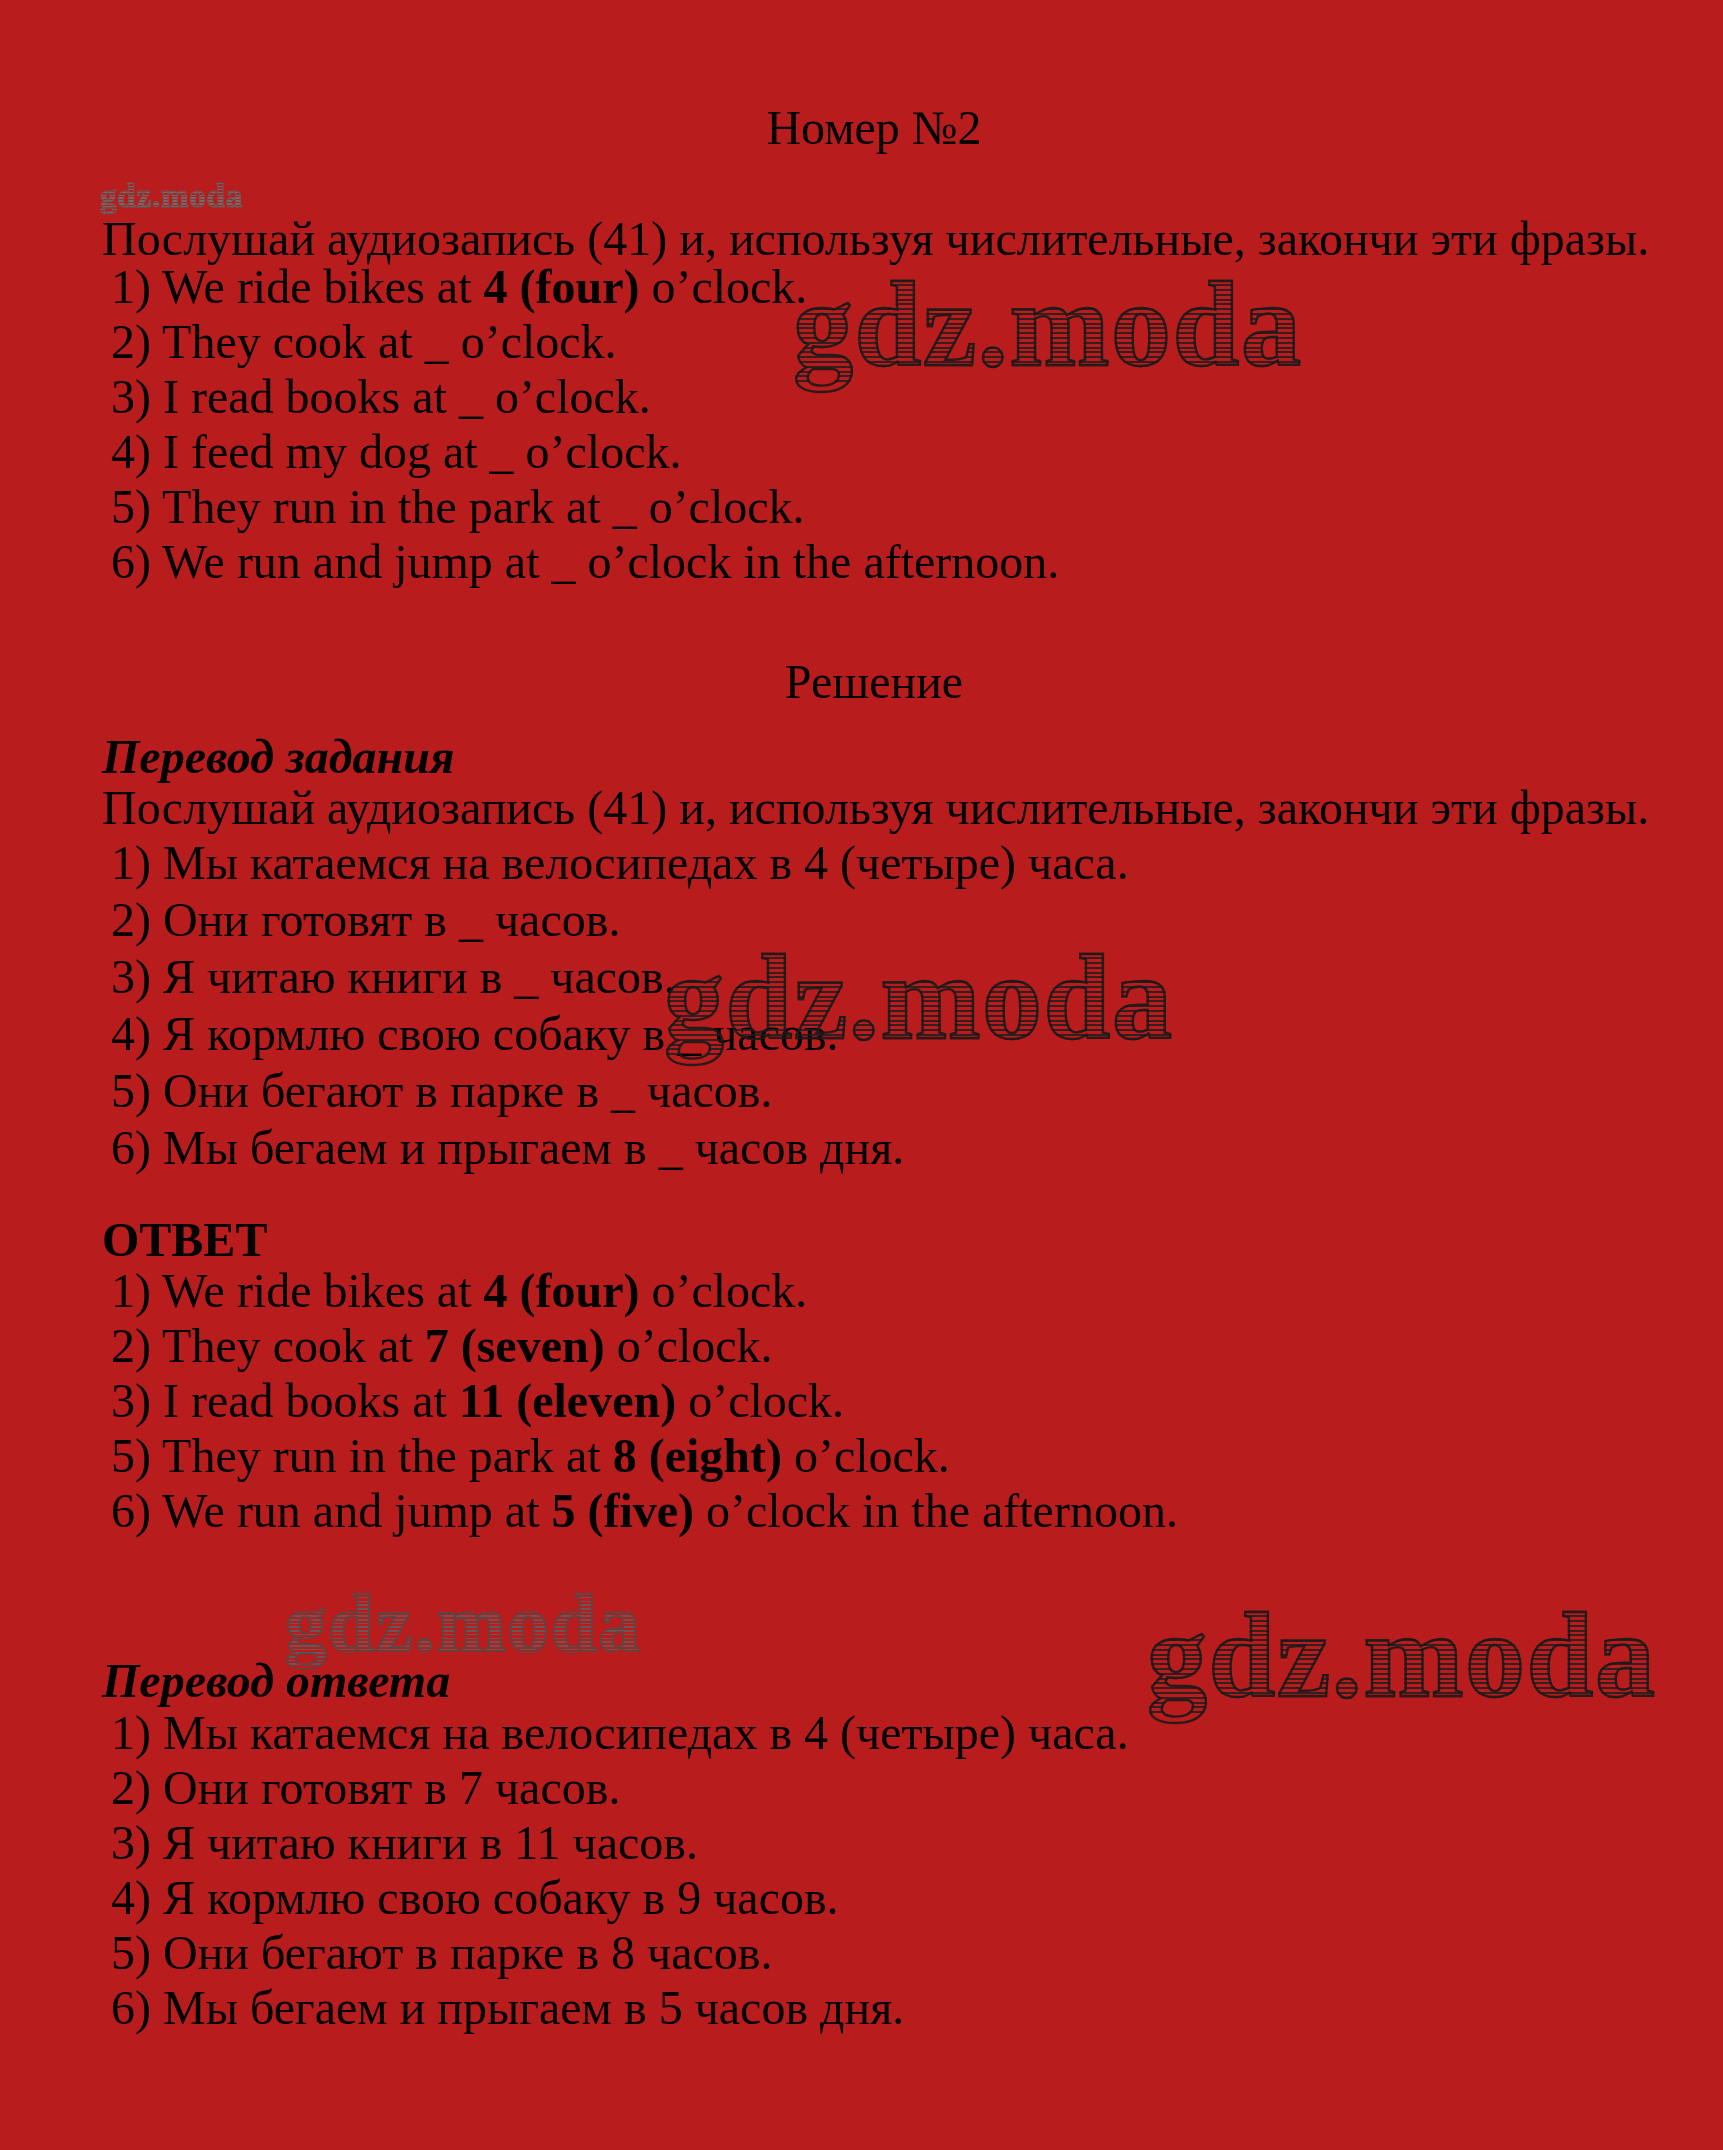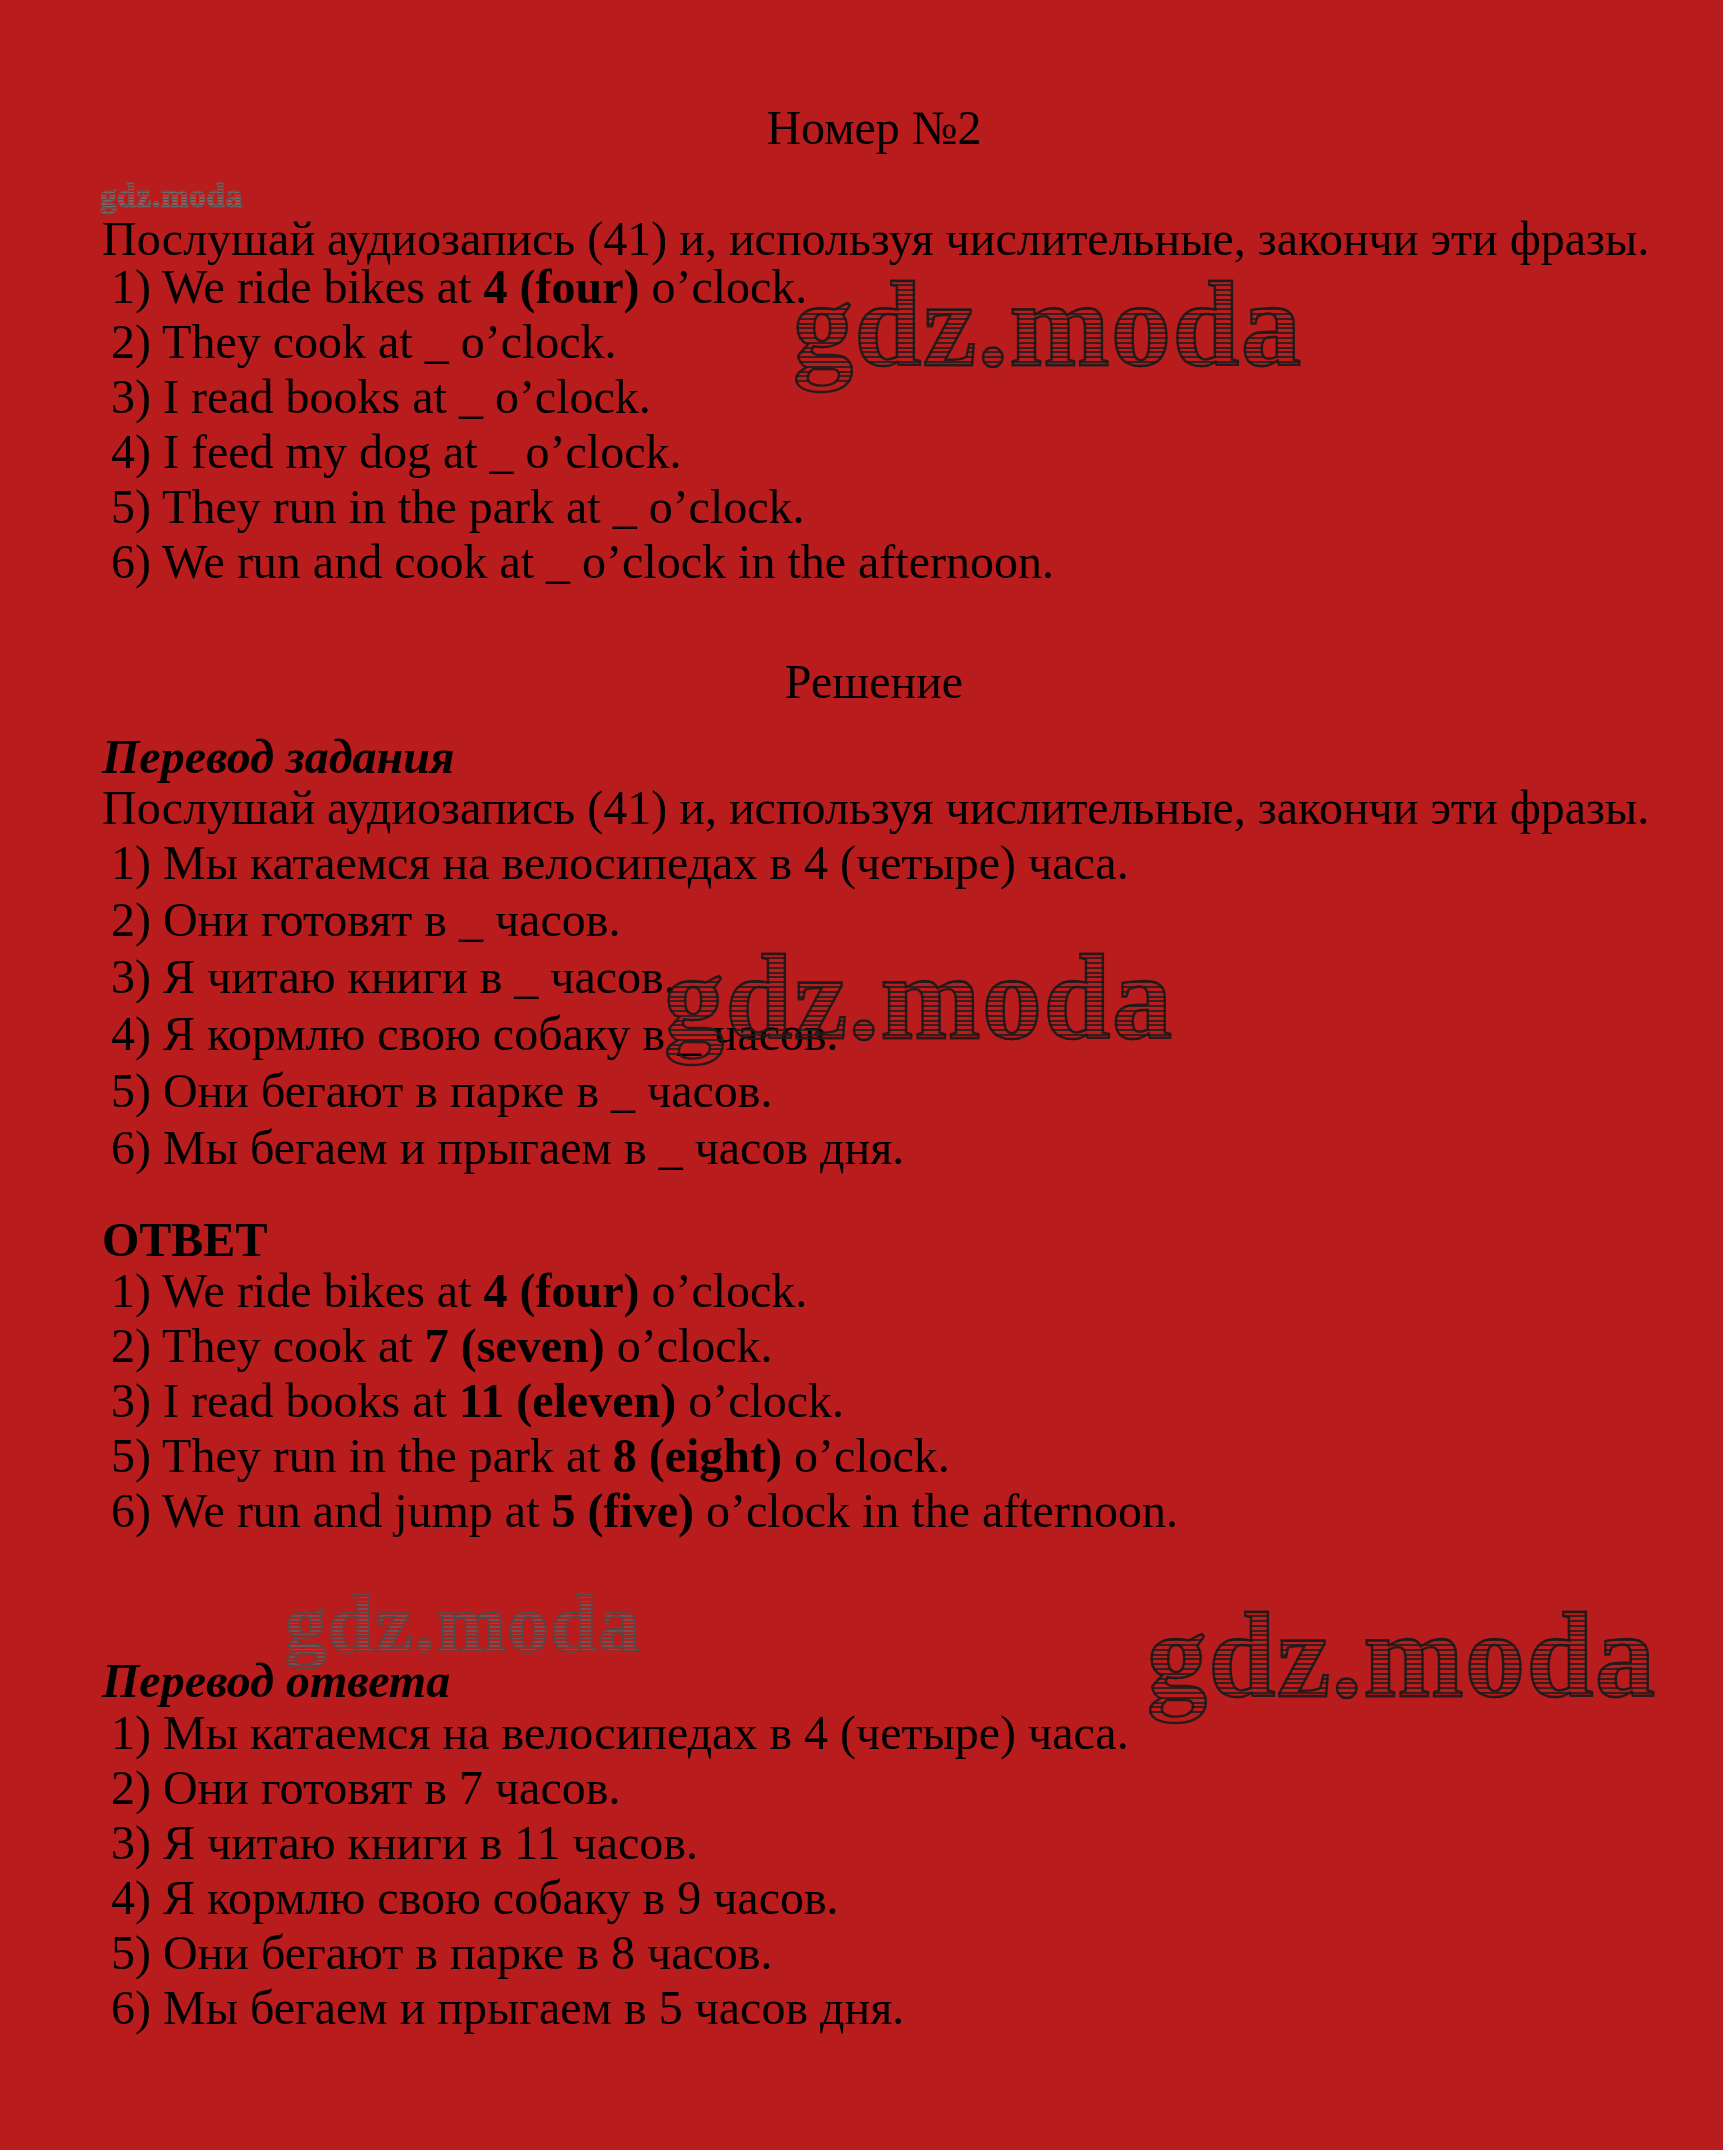--- a/index.html
+++ b/index.html
@@ -75,21 +75,21 @@
   <span class="wm wm-d">gdz.moda</span>
 
   <div class="sec" style="top:211px">Послушай аудиозапись (41) и, используя числительные, закончи эти фразы.</div>
 
   <div class="sec" style="top:259px">
     <div class="row"><span>1)</span><span> We ride bikes at </span><b>4 (four)</b><span> o’clock.</span></div>
     <div class="row"><span>2)</span><span> They cook at _ o’clock.</span><b></b><span></span></div>
     <div class="row"><span>3)</span><span> I read books at _ o’clock.</span><b></b><span></span></div>
     <div class="row"><span>4)</span><span> I feed my dog at _ o’clock.</span><b></b><span></span></div>
     <div class="row"><span>5)</span><span> They run in the park at _ o’clock.</span><b></b><span></span></div>
-    <div class="row"><span>6)</span><span> We run and cook at _ o’clock in the afternoon.</span><b></b><span></span></div>
+    <div class="row"><span>6)</span><span> We run and jump at _ o’clock in the afternoon.</span><b></b><span></span></div>
   </div>
 
   <div class="center-heading" style="top:639px">Решение</div>
 
   <div class="sec h-bold-italic" style="top:729px">Перевод задания</div>
 
   <div class="sec" style="top:780px">Послушай аудиозапись (41) и, используя числительные, закончи эти фразы.</div>
 
   <div class="sec" style="top:834px; line-height:57px">
     <div class="row"><span>1)</span><span> Мы катаемся на велосипедах в 4 (четыре) часа.</span><b></b><span></span></div>

